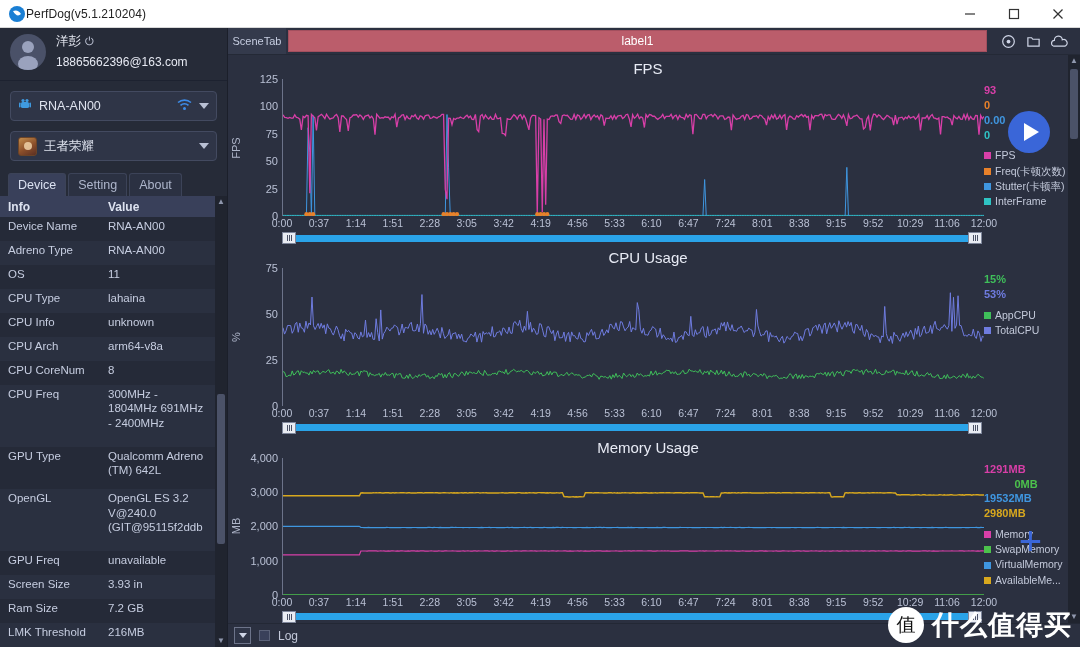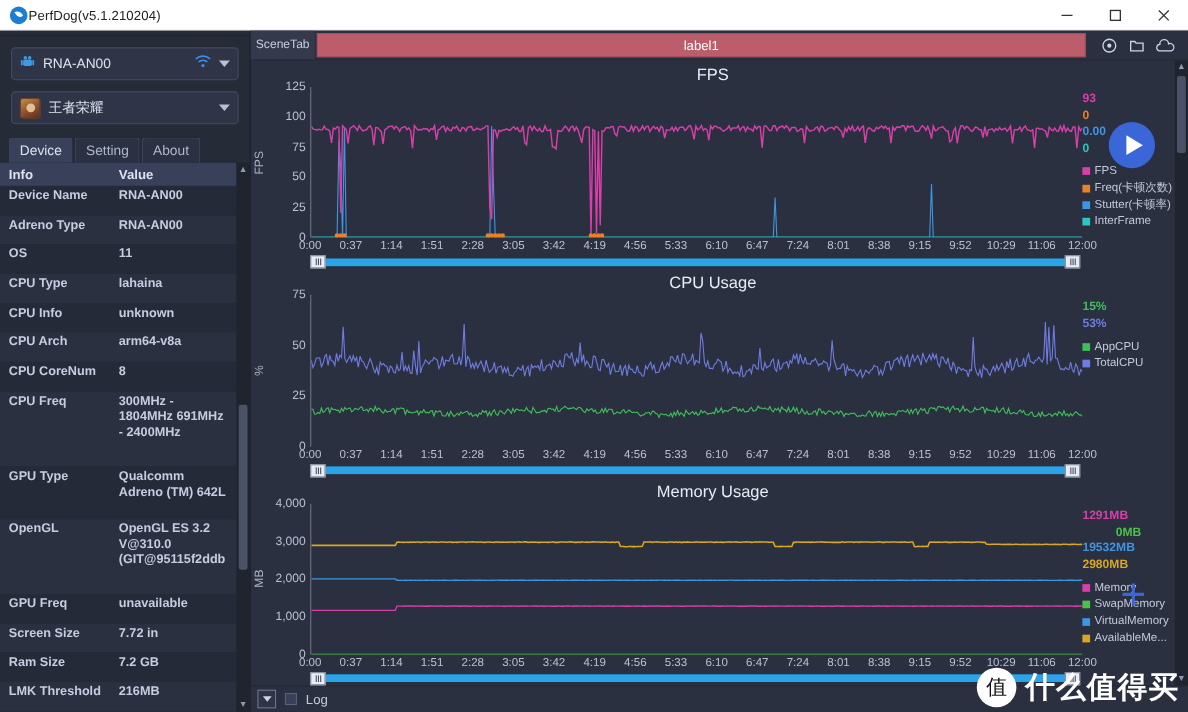--- a/index.html
+++ b/index.html
@@ -66,21 +66,21 @@
     border: 1px solid #3c4358; border-bottom: none; border-radius: 3px 3px 0 0;
   }
   .tab.active { background: #39405a; color: #dbe1f1; }
 
   .tablewrap { flex: 1; min-height: 0; display: flex; position: relative; background:#232836; }
   .infotable { flex: 1; font-size: 11.5px; color: #c6cde0; border-collapse: collapse; }
   .infotable th {
     text-align: left; font-weight: bold; font-size: 12px; color: #dde2f0; background: #39405a;
     padding: 3px 8px; height: 21px;
   }
-  .infotable td { padding: 2px 8px; vertical-align: top; line-height: 1.25; font-weight:bold; }
+  .infotable td { padding: 2px 8px; vertical-align: top; line-height: 1.25; font-weight:normal; }
   .infotable td:first-child { width: 100px; }
   .infotable tr:nth-child(odd) td { background: #252a38; }
   .infotable tr:nth-child(even) td { background: #2a3040; }
   .scroller { width: 12px; background: #20242f; position: relative; flex: 0 0 12px; }
   .scroller .arr { height: 12px; color:#8f97ad; font-size:8px; text-align:center; line-height:12px; }
   .scroller .thumb { position: absolute; left: 2px; right: 2px; top: 44%; height: 150px;
                      background: #4b5268; border-radius: 2px; }
 
   
   .main { flex: 1; display: flex; flex-direction: column; min-width: 0; background: #2b3040; position: relative; }
@@ -182,20 +182,35 @@
           <line x1="1.5" y1="1.5" x2="10.5" y2="10.5" stroke="#333" stroke-width="1.2"></line>
           <line x1="10.5" y1="1.5" x2="1.5" y2="10.5" stroke="#333" stroke-width="1.2"></line>
         </svg>
     </span>
   </div>
 
   <div class="body">
 
     <div class="sidebar">
 
+      <div class="account">
+        <span class="avatar">
+          <svg width="36" height="36" viewBox="0 0 36 36">
+              <circle cx="18" cy="13" r="6" fill="#9aa2bd"></circle>
+              <ellipse cx="18" cy="30" rx="10" ry="8" fill="#9aa2bd"></ellipse>
+            </svg>
+        </span>
+        <span class="acct-text">
+          <span class="acct-name">
+            <span>洋彭</span>
+            <span class="power-icon">⏻</span>
+          </span>
+          <span class="acct-mail">18865662396@163.com</span>
+        </span>
+      </div>
       <div class="sep"></div>
 
       <div class="combo">
         <span class="android-icon">
           <svg width="14" height="14" viewBox="0 0 14 14">
               <rect x="3" y="5" width="8" height="6" rx="1.5" fill="#3f9ae0"></rect>
               <circle cx="5" cy="3.5" r="1.6" fill="#3f9ae0"></circle>
               <circle cx="9" cy="3.5" r="1.6" fill="#3f9ae0"></circle>
               <rect x="1" y="5.5" width="1.6" height="5" rx=".8" fill="#3f9ae0"></rect>
               <rect x="11.4" y="5.5" width="1.6" height="5" rx=".8" fill="#3f9ae0"></rect>
@@ -264,29 +279,29 @@
               <tr>
                 <td>CPU Freq</td>
                 <td>300MHz - 1804MHz 691MHz - 2400MHz</td>
               </tr>
               <tr>
                 <td>GPU Type</td>
                 <td>Qualcomm Adreno (TM) 642L</td>
               </tr>
               <tr>
                 <td>OpenGL</td>
-                <td>OpenGL ES 3.2 V@310.0 (GIT@95115f2ddb</td>
+                <td>OpenGL ES 3.2 V@240.0 (GIT@95115f2ddb</td>
               </tr>
               <tr>
                 <td>GPU Freq</td>
                 <td>unavailable</td>
               </tr>
               <tr>
                 <td>Screen Size</td>
-                <td>7.72 in</td>
+                <td>3.93 in</td>
               </tr>
               <tr>
                 <td>Ram Size</td>
                 <td>7.2 GB</td>
               </tr>
               <tr>
                 <td>LMK Threshold</td>
                 <td>216MB</td>
               </tr>
             </tbody>

